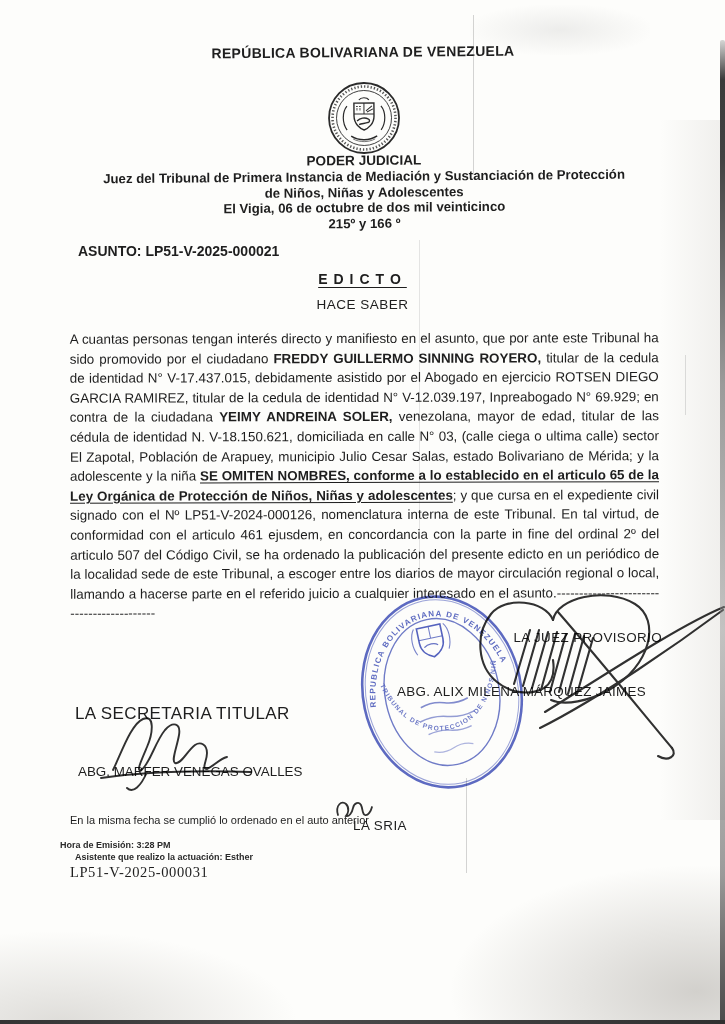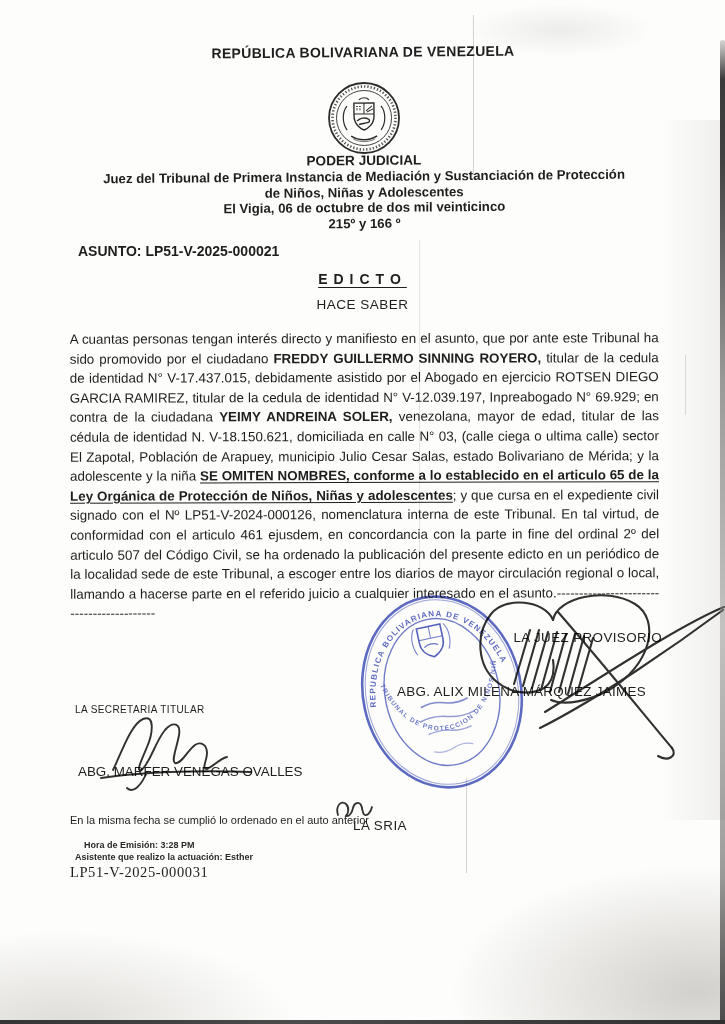--- a/index.html
+++ b/index.html
@@ -27,27 +27,27 @@
   .hacesaber{left:0;top:297px;width:725px;text-align:center;font-size:13.5px;
     letter-spacing:.5px;text-underline-offset:3px;}
   
   .body-text{left:70px;top:329px;width:589px;font-size:13.4px;line-height:19.6px;
     text-align:justify;transform:rotate(-0.15deg);z-index:2;}
   .body-text span.b{font-weight:700;}
   .body-text span.u{text-decoration:underline;text-underline-offset:2px;}
   
   .judge-title{left:430px;top:630px;width:232px;text-align:right;font-size:13.4px;letter-spacing:.4px;z-index:2;}
   .judge-name{left:397px;top:684px;font-size:13.4px;letter-spacing:.3px;z-index:2;}
-  .sec-title{left:75px;top:704px;font-size:10px;letter-spacing:.4px;}
+  .sec-title{left:75px;top:704px;font-size:17px;letter-spacing:.4px;}
   .sec-name{left:78px;top:764px;font-size:13.4px;}
   .note{left:70px;top:786px;font-size:11px;margin-top:28px;}
   .sria{left:300px;top:818px;width:160px;text-align:center;font-size:13.4px;letter-spacing:.5px;}
   
   .f-small{font-size:9px;font-weight:700;color:#2a2a2a;}
-  .hora{left:84px;top:840px;}
+  .hora{left:60px;top:840px;}
   .asistente{left:75px;top:852px;}
   .case-num{left:70px;top:864px;font-family:"Liberation Serif",serif;font-size:14.5px;letter-spacing:.6px;}
   
   .stamp{left:356px;top:591px;width:172px;height:202px;transform:rotate(-12deg);
     mix-blend-mode:multiply;opacity:.92;z-index:3;}
   .judge-sig{left:440px;top:580px;width:290px;height:210px;z-index:4;mix-blend-mode:multiply;}
   .sec-sig{left:95px;top:708px;width:165px;height:85px;z-index:4;mix-blend-mode:multiply;}
   .sria-sig{left:332px;top:795px;width:50px;height:26px;z-index:4;}
   
   .crease{background:rgba(125,125,125,.32);width:1px;z-index:1;}

